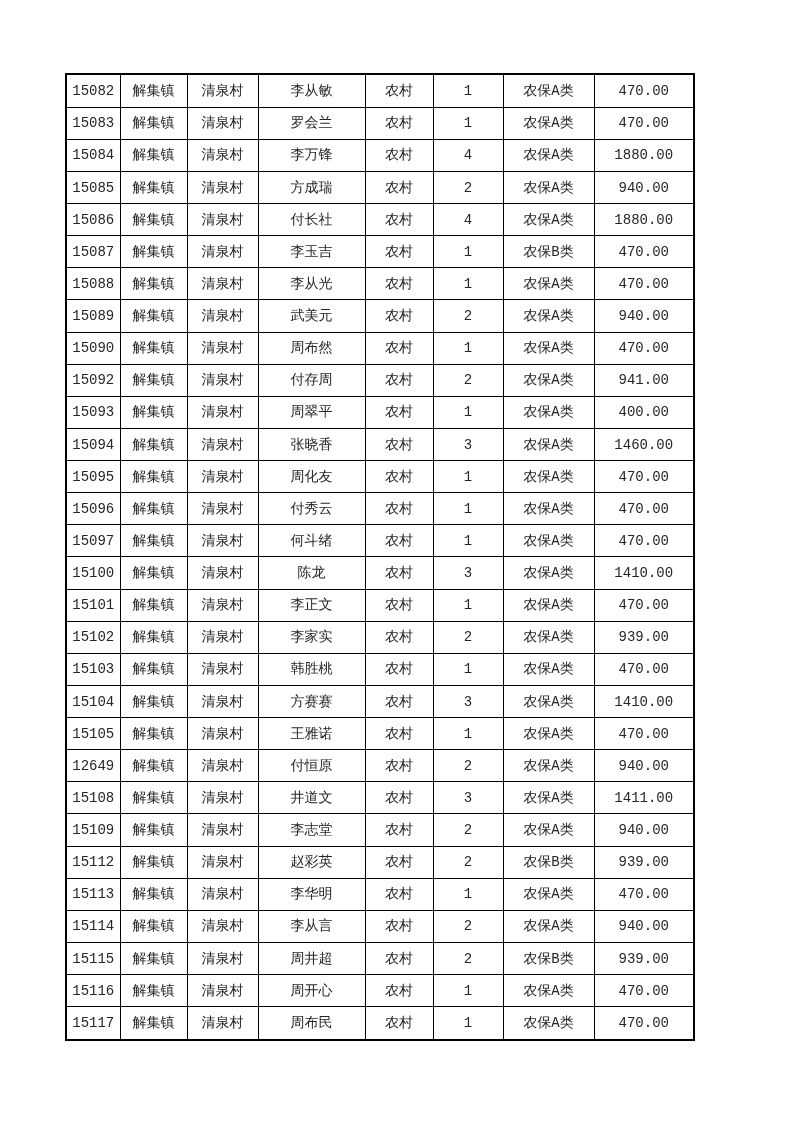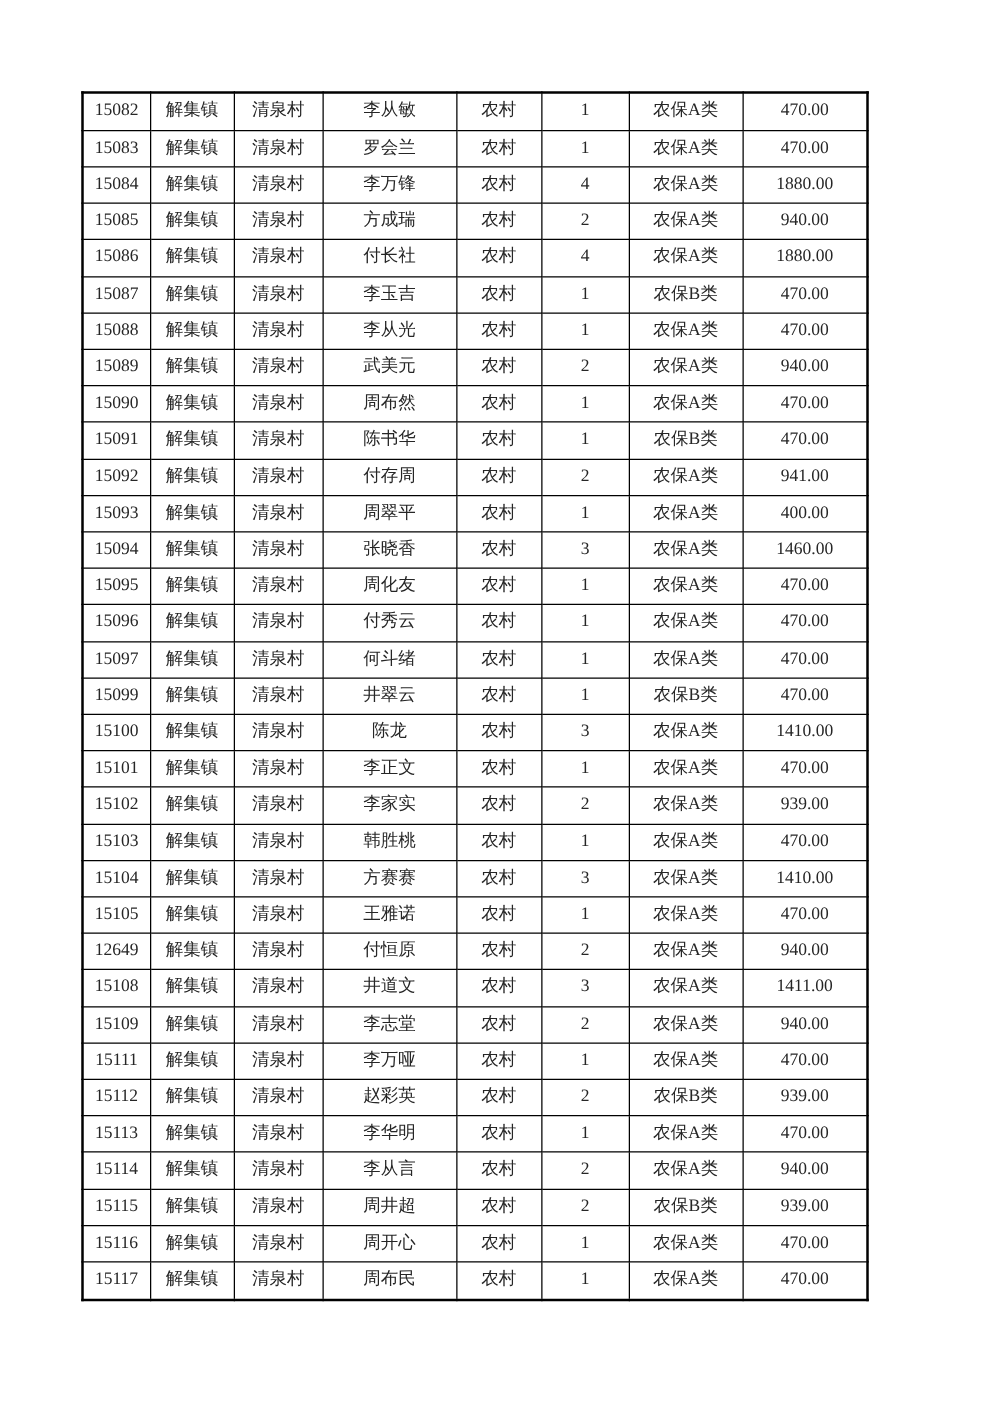--- a/index.html
+++ b/index.html
@@ -5,21 +5,21 @@
   html, body {
     margin: 0;
     padding: 0;
   }
   .page {
     position: relative;
     width: 714px;
     height: 1122px;
     background: #ffffff;
     overflow: hidden;
-    font-family: Liberation Serif, serif;
+    font-family: Liberation Mono, monospace;
   }
   table.data-table {
     position: absolute;
     left: 65px;
     top: 73px;
     width: 628px;
     height: 968px;
     border-collapse: collapse;
     table-layout: fixed;
     border: 2px solid #000000;
@@ -144,30 +144,20 @@
           <td>15090</td>
           <td>解集镇</td>
           <td>清泉村</td>
           <td>周布然</td>
           <td>农村</td>
           <td>1</td>
           <td>农保A类</td>
           <td>470.00</td>
         </tr>
         <tr>
-          <td>15091</td>
-          <td>解集镇</td>
-          <td>清泉村</td>
-          <td>陈书华</td>
-          <td>农村</td>
-          <td>1</td>
-          <td>农保B类</td>
-          <td>470.00</td>
-        </tr>
-        <tr>
           <td>15092</td>
           <td>解集镇</td>
           <td>清泉村</td>
           <td>付存周</td>
           <td>农村</td>
           <td>2</td>
           <td>农保A类</td>
           <td>941.00</td>
         </tr>
         <tr>
@@ -214,30 +204,20 @@
           <td>15097</td>
           <td>解集镇</td>
           <td>清泉村</td>
           <td>何斗绪</td>
           <td>农村</td>
           <td>1</td>
           <td>农保A类</td>
           <td>470.00</td>
         </tr>
         <tr>
-          <td>15099</td>
-          <td>解集镇</td>
-          <td>清泉村</td>
-          <td>井翠云</td>
-          <td>农村</td>
-          <td>1</td>
-          <td>农保B类</td>
-          <td>470.00</td>
-        </tr>
-        <tr>
           <td>15100</td>
           <td>解集镇</td>
           <td>清泉村</td>
           <td>陈龙</td>
           <td>农村</td>
           <td>3</td>
           <td>农保A类</td>
           <td>1410.00</td>
         </tr>
         <tr>
@@ -312,30 +292,20 @@
         </tr>
         <tr>
           <td>15109</td>
           <td>解集镇</td>
           <td>清泉村</td>
           <td>李志堂</td>
           <td>农村</td>
           <td>2</td>
           <td>农保A类</td>
           <td>940.00</td>
-        </tr>
-        <tr>
-          <td>15111</td>
-          <td>解集镇</td>
-          <td>清泉村</td>
-          <td>李万哑</td>
-          <td>农村</td>
-          <td>1</td>
-          <td>农保A类</td>
-          <td>470.00</td>
         </tr>
         <tr>
           <td>15112</td>
           <td>解集镇</td>
           <td>清泉村</td>
           <td>赵彩英</td>
           <td>农村</td>
           <td>2</td>
           <td>农保B类</td>
           <td>939.00</td>

